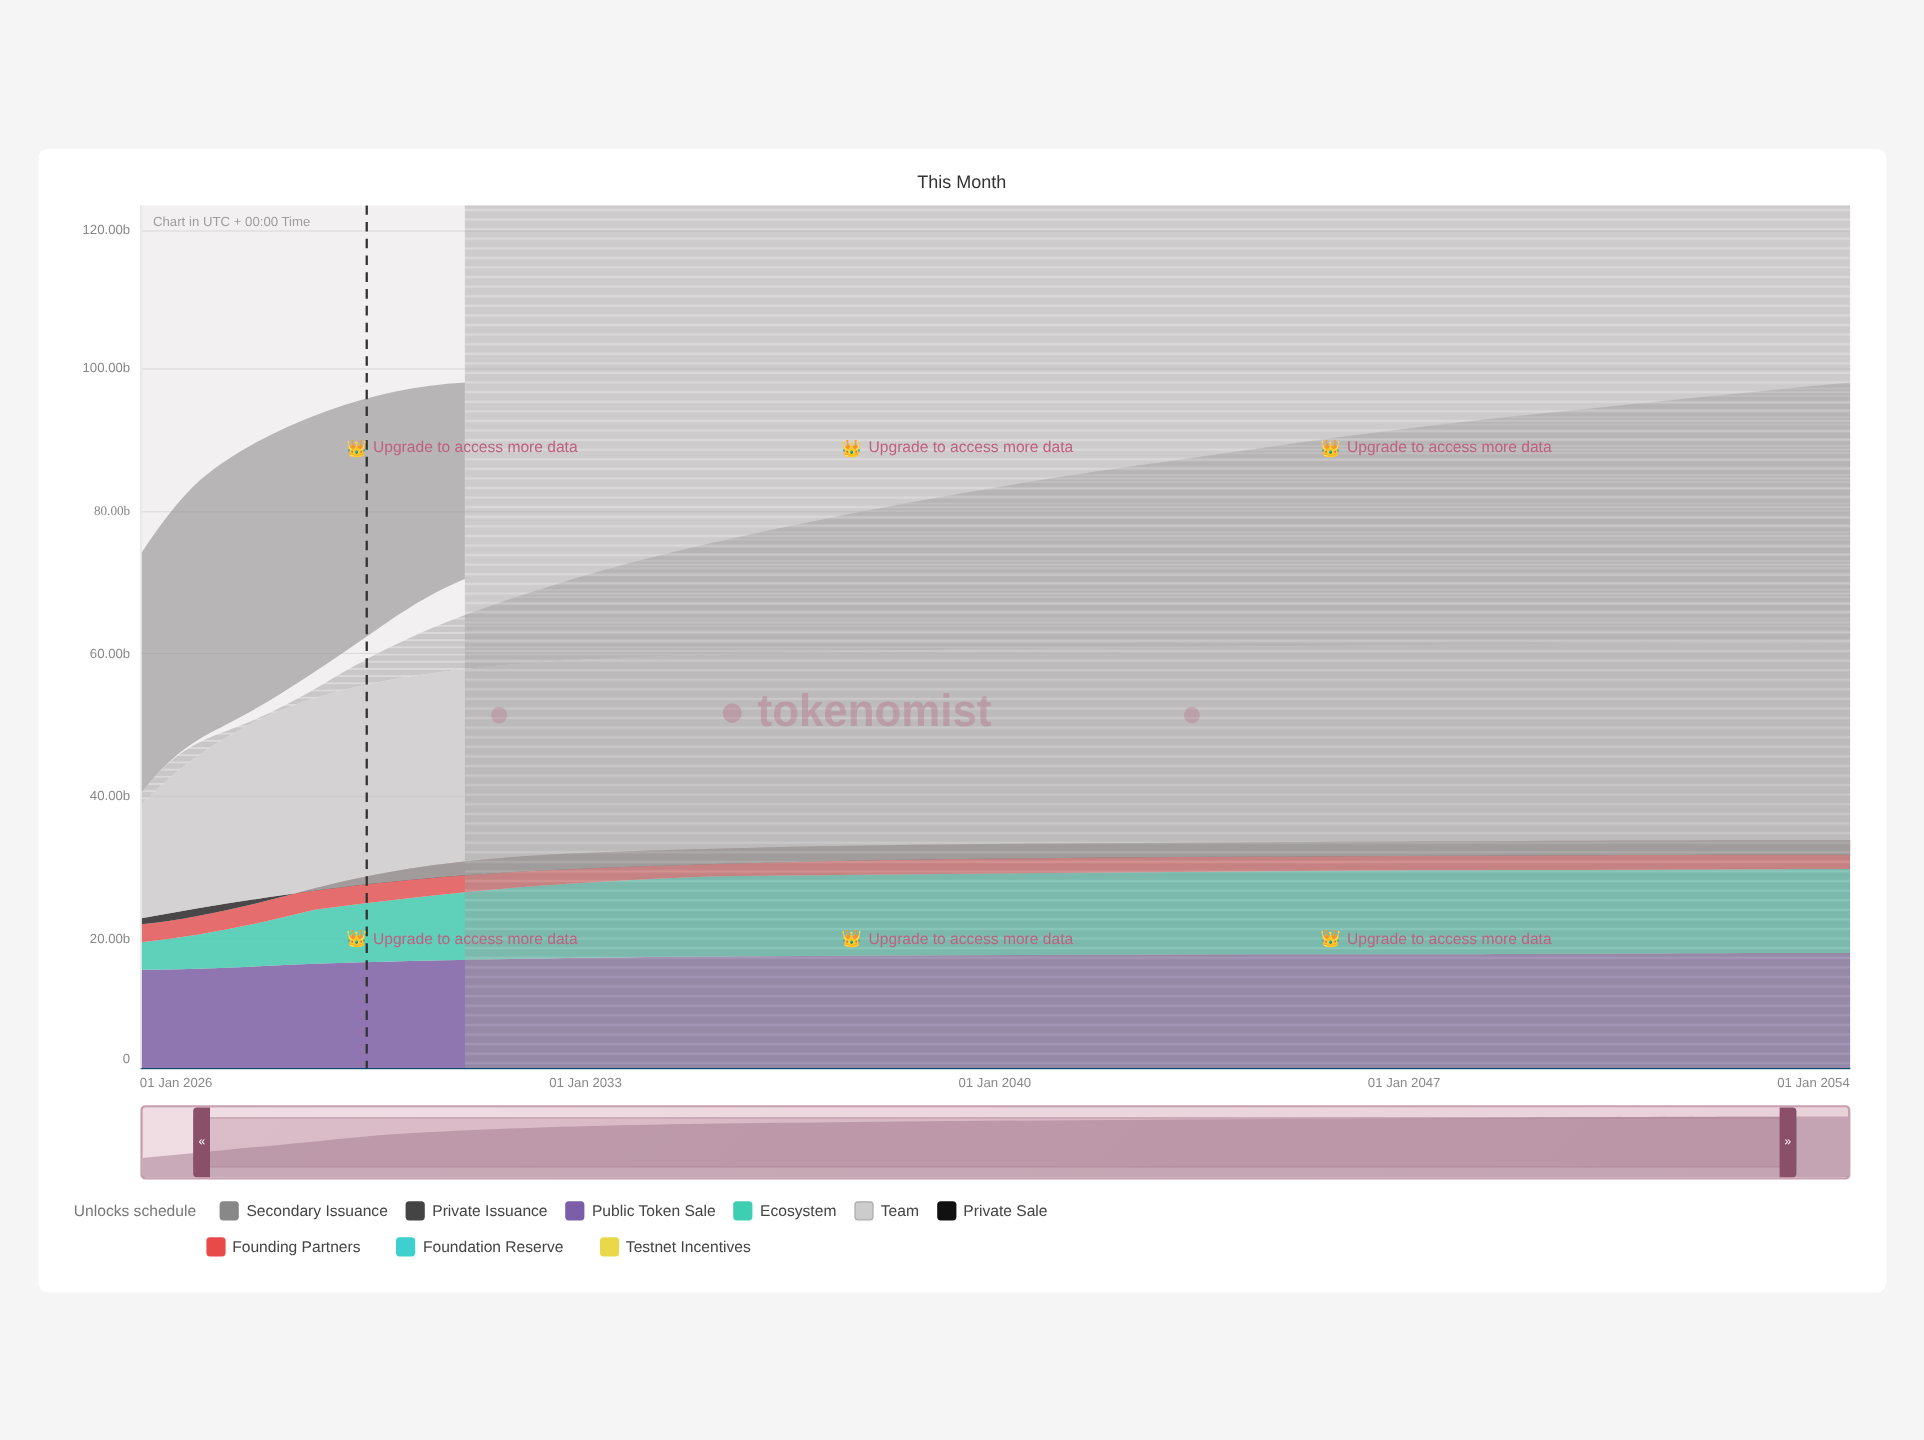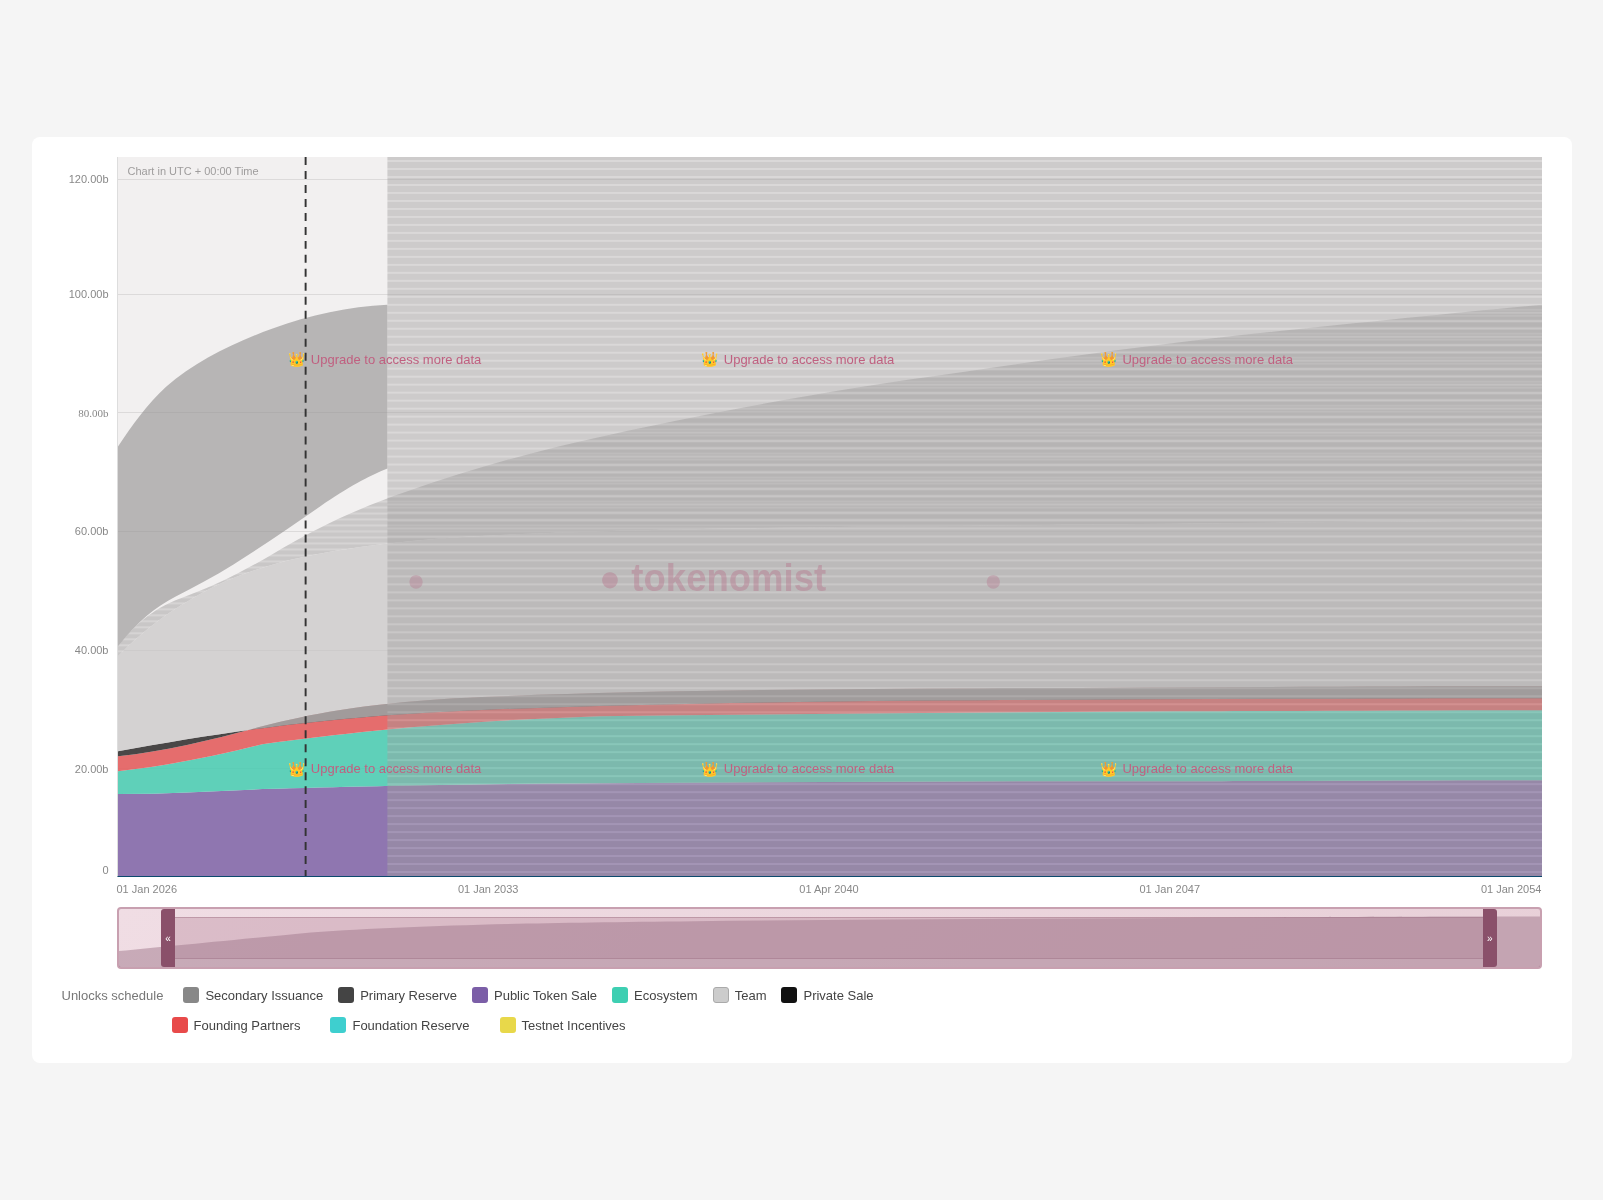--- a/index.html
+++ b/index.html
@@ -147,20 +147,21 @@
       top: 0; left: 0;
       width: 100%;
       height: 100%;
     }
   </style>
 </head>
 <body>
 
 <div class="chart-container">
 
+  <div class="chart-title">This Month</div>
 
   <div style="position:relative; display:flex;">
 
     <div class="y-axis" style="position:relative; height:720px; flex-shrink:0;text-align:center;">
       <div class="y-label" style="top: 3%;">120.00b</div>
       <div class="y-label" style="top: 19%;">100.00b</div>
       <div class="y-label" style="top: 35.5%; font-family: Liberation Serif, serif;">80.00b</div>
       <div class="y-label" style="top: 52%;">60.00b</div>
       <div class="y-label" style="top: 68.5%;">40.00b</div>
       <div class="y-label" style="top: 85%;">20.00b</div>
@@ -243,21 +244,21 @@
       </div>
 
       <div style="position:absolute; top:-5px; left: calc(195px * (100/1480)); transform:translateX(-50%);">
       </div>
     </div>
   </div>
 
   <div style="display:flex; justify-content:space-between; padding: 6px 0 0 55px; font-size:11px; color:#888;">
     <span>01 Jan 2026</span>
     <span>01 Jan 2033</span>
-    <span>01 Apr 2040</span>
+    <span>01 Jan 2040</span>
     <span>01 Jan 2047</span>
     <span>01 Jan 2054</span>
   </div>
 
   <div class="mini-chart" style="margin-top:12px; margin-left:55px; width:calc(100% - 55px); height:62px; background:linear-gradient(135deg, #f0dde4 0%, #e8d0d8 100%); border:2px solid #c8a0b0; border-radius:4px; position:relative;">
     <div class="mini-chart-bar" style="position:absolute; left:3%; right:3%; top:8px; bottom:8px; background:rgba(180,130,150,0.35); border-radius:2px; border:1px solid rgba(150,100,120,0.4);"></div>
 
     <svg style="position:absolute; top:0; left:0; width:100%; height:100%;" viewBox="0 0 1480 62" preserveAspectRatio="none">
       <path d="M0 62 L0 45 C50 40 100 35 200 25 C300 18 400 15 600 13 C800 11 1000 10 1200 9 C1350 8 1400 8 1480 8 L1480 62 Z" fill="rgba(160,120,140,0.5)"></path>
     </svg>
@@ -267,21 +268,21 @@
 
   <div class="legend" style="margin-top:18px;flex-direction:column;">
     <div class="legend-row">
       <span class="legend-title">Unlocks schedule</span>
       <div class="legend-item">
         <div class="legend-color" style="background:#888888;"></div>
         <span>Secondary Issuance</span>
       </div>
       <div class="legend-item">
         <div class="legend-color" style="background:#444444;"></div>
-        <span>Primary Reserve</span>
+        <span>Private Issuance</span>
       </div>
       <div class="legend-item">
         <div class="legend-color" style="background:#7b5ea7;"></div>
         <span>Public Token Sale</span>
       </div>
       <div class="legend-item">
         <div class="legend-color" style="background:#3ecfb2;"></div>
         <span>Ecosystem</span>
       </div>
       <div class="legend-item">

